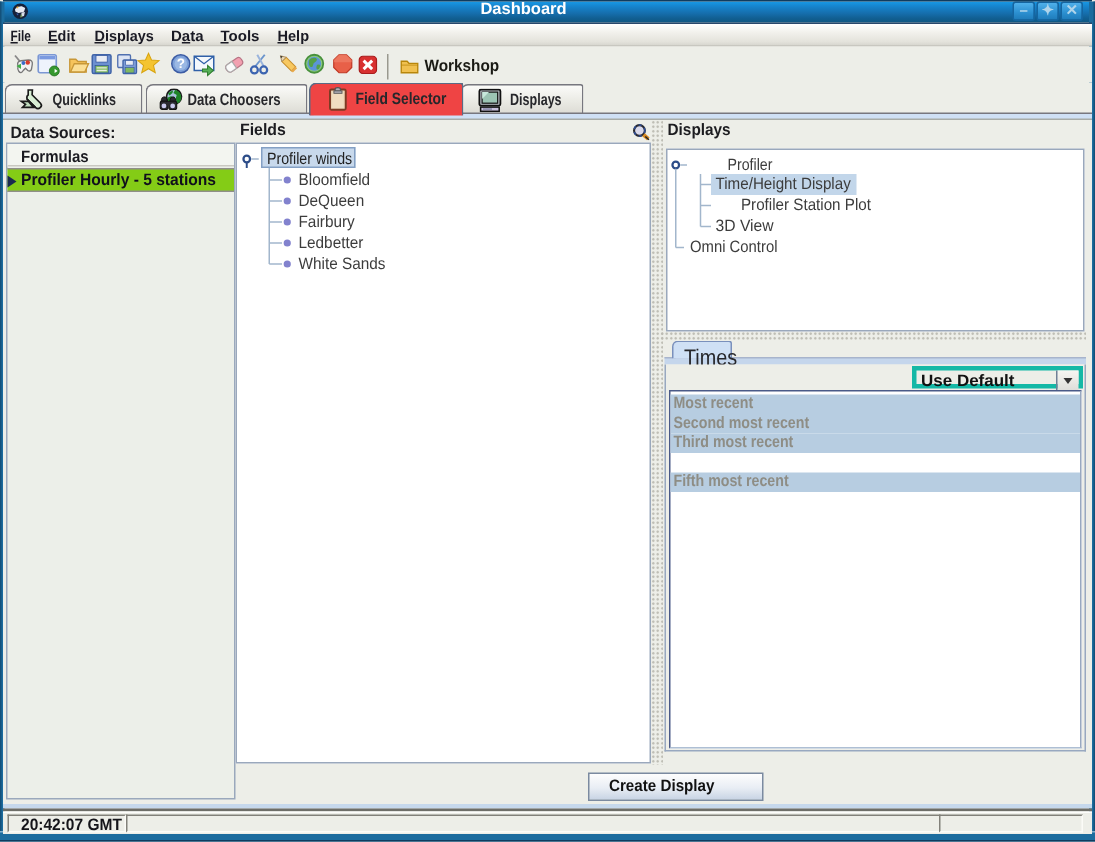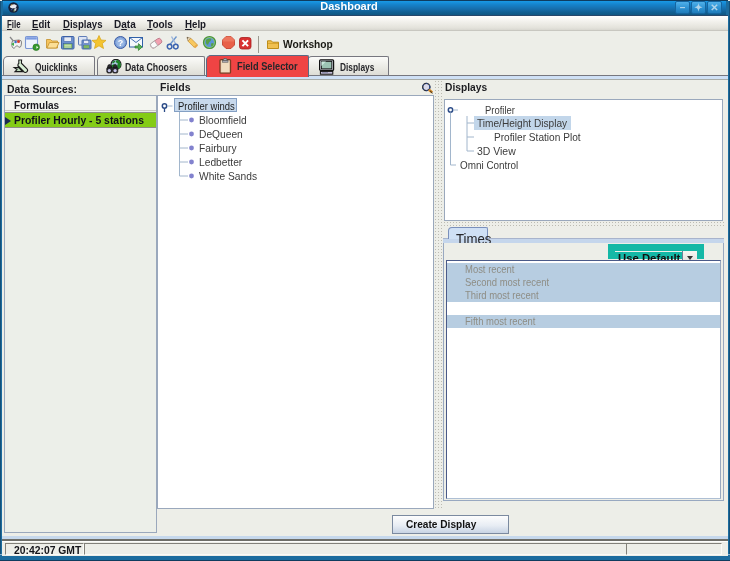--- a/index.html
+++ b/index.html
@@ -67,27 +67,27 @@
 #d-box { left:442px; top:19px; width:279px; height:122px; }
 #vdivider { left:432px; top:0px; width:8px; height:430px; }
 #hdivider { left:438px; top:141px; width:284px; height:6px; }
 .dotted { background-image:radial-gradient(circle at 1.5px 1.5px, #bcbbb2 0.7px, transparent 0.9px); background-size:3px 3px; }
 
 
 #t-tab { left:446px; top:147px; width:40px; height:12px; background:#cfe0f5; border:1px solid #7a90bc; border-bottom:none; border-radius:4px 2px 0 0; }
 #t-strip { left:441px; top:158px; width:281px; height:5px; background:#c5d6ec; border-top:1px solid #a8b4cc; }
 #t-tab > span { position:absolute; left:7px; top:2px; font-size:15px; font-weight:normal; color:#26262a; }
 #t-panel { left:441px; top:163px; width:281px; height:258px; border:1px solid #98a8c0; border-top:none; background:#edeee8; }
-#t-combo { position:absolute; left:164px; top:1px; width:96px; height:15px; background:#edeee8; border:7px solid #14b8a6;padding-left:24px; }
+#t-combo { position:absolute; left:164px; top:1px; width:114px; height:15px; background:#edeee8; border:3px solid #14b8a6;padding-left:24px; }
 #t-combo .cap { position:absolute; left:3px; top:1px; font-size:11px; font-weight:bold; color:#111; }
 #t-combo .arr { position:absolute; right:0; top:0; width:15px; height:13px; background:linear-gradient(180deg,#f6f6f2,#dededa); border-left:1px solid #6f7f96; }
 #t-combo .arr:after { content:""; position:absolute; left:4px; top:5px; border-left:3.5px solid transparent; border-right:3.5px solid transparent; border-top:4px solid #333; }
 #t-list { position:absolute; left:2px; top:17px; width:275px; height:239px; background:#fff; border:1px solid; border-color:#4a5a88 #98a8c0 #aebfd4 #4a5a88; }
 .trow { position:absolute; left:0px; width:273px; height:13px; background:#b7cde1; }
-.trow > span { position:absolute; left:18px; top:0px; font-size:11px; font-weight:normal; color:#8e8d85; }
+.trow > span { position:absolute; left:2px; top:0px; font-size:11px; font-weight:bold; color:#8e8d85; }
 
 
 .tree-label { position:absolute; font-size:11px; color:#3c3c3c; white-space:nowrap; }
 #f-sel { position:absolute; left:16px; top:2px; width:63px; height:14px; background:#c8d9ec; border:1px solid #84a0c4; }
 #d-sel { position:absolute; left:29px; top:16px; width:97px; height:14px; background:#c2d6ea; }
 
 
 #createbtn { left:390px; top:435px; width:117px; height:19px; background:linear-gradient(180deg,#fdfdfd 0%,#e8edf4 55%,#c8d4e4 100%); border:1px solid #7b8aa0; }
 #createbtn > span { position:absolute; left:13px; transform:scaleX(0.92); transform-origin:0 50%; top:2px; font-size:11px; font-weight:bold; color:#111; white-space:nowrap; }
 

